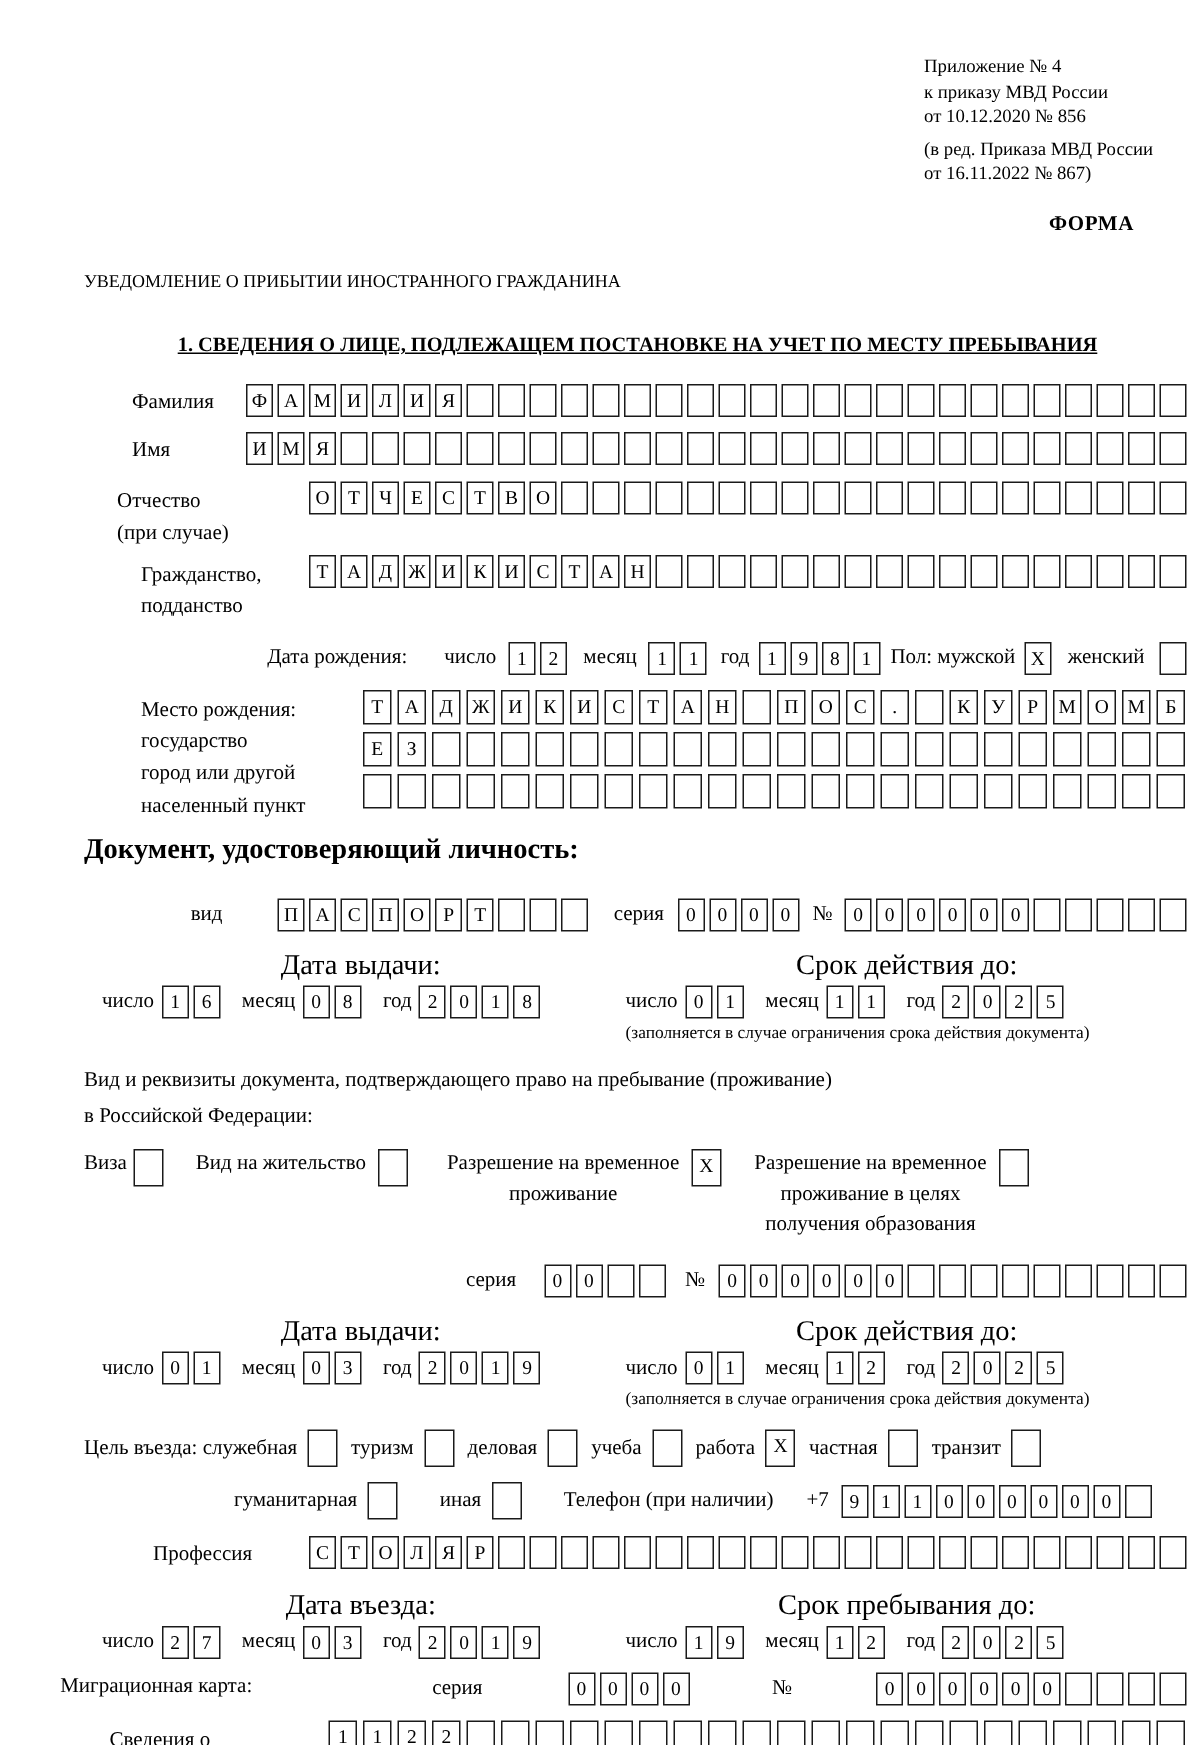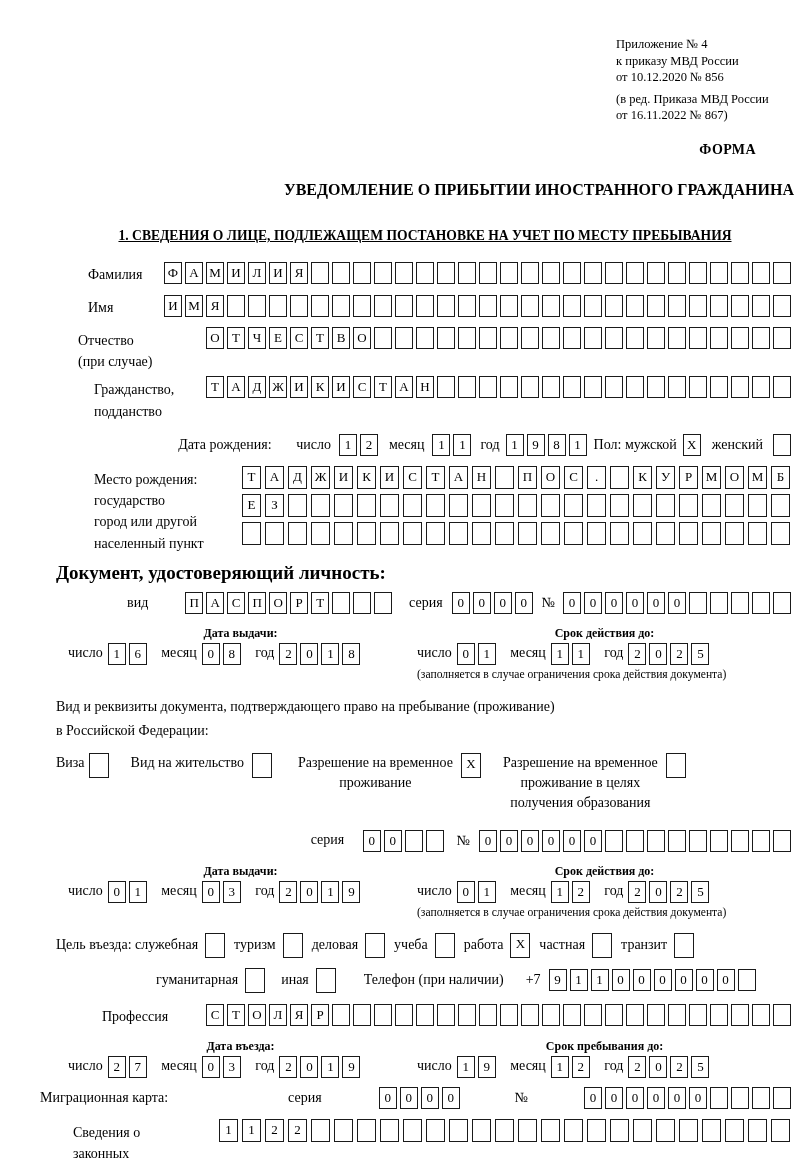--- a/index.html
+++ b/index.html
@@ -2,36 +2,36 @@
 <html><head>
 <meta charset="utf-8">
 <style>
   html,body{margin:0;padding:0;background:#fff;}
   body{width:800px;min-height:1163px;font-family:"Liberation Serif",serif;color:#000;}
   .page{box-sizing:border-box;width:800px;min-height:1163px;padding:36px 6px 18px 56px;}
   
   .topref{margin-left:560px;font-size:12.5px;line-height:1.32;width:190px;}
   .topref .ed{margin-top:5px;}
   .forma{margin-top:18px;margin-right:38px;text-align:right;font-weight:bold;font-size:14px;letter-spacing:.4px;}
-  .title{margin-top:20px;text-align:right;font-weight:bold;font-size:16px;line-height:1.55;}
+  .title{margin-top:20px;text-align:left;font-weight:normal;font-size:12px;line-height:1.55;}
   .blank-underline{display:inline-block;width:56px;border-bottom:2px solid #444;margin-left:10px;vertical-align:baseline;}
   .sec1{margin-top:26px;text-align:center;font-weight:bold;font-size:13.6px;text-decoration:underline;}
   
   .frow{display:flex;align-items:flex-start;margin-top:9px;font-size:14px;justify-content:flex-end;}
   .flabel{flex:0 0 auto;padding-top:3px;line-height:1.45;}
   .cells{white-space:nowrap;}
   .cell{box-sizing:border-box;display:inline-block;width:18px;height:22px;border:1.6px solid #1a1a1a;margin-right:3px;text-align:center;font-size:13px;line-height:19px;vertical-align:middle;background:#fff;}
   .wide .cell{width:19px;height:23px;margin-right:4px;}
   .cbox .cell{width:20px;height:25px;margin-right:0;}
   
   .dates-row{display:flex;margin-top:12px;font-size:14px;}
   .dgroup{flex:0 0 auto;}
   .dg-left{width:345px;margin-left:12px;}
   .dg-right{width:375px;margin-left:4px;}
-  .dhead{text-align:center;font-size:12px;margin-bottom:2px;font-weight:bold;}
+  .dhead{text-align:center;font-size:19px;margin-bottom:2px;}
   .dline{white-space:nowrap;}
   .dline .dlab{margin:0 5px 0 8px;}
   .dline .dlab:first-child{margin-left:0;}
   .dnote{font-size:11.6px;margin-top:3px;white-space:nowrap;}
   
   .permits{display:flex;align-items:flex-start;margin-top:10px;font-size:14px;}
   .permit{display:flex;align-items:flex-start;}
   .plabel{line-height:1.45;}
   .plabel.center{text-align:center;}
   .permit .cbox{margin-left:8px;}
@@ -116,21 +116,21 @@
     </span>
     <span class="cellrows wide">
       <div class="rowline cells"><span class="cell">Т</span><span class="cell">А</span><span class="cell">Д</span><span class="cell">Ж</span><span class="cell">И</span><span class="cell">К</span><span class="cell">И</span><span class="cell">С</span><span class="cell">Т</span><span class="cell">А</span><span class="cell">Н</span><span class="cell"></span><span class="cell">П</span><span class="cell">О</span><span class="cell">С</span><span class="cell">.</span><span class="cell"></span><span class="cell">К</span><span class="cell">У</span><span class="cell">Р</span><span class="cell">М</span><span class="cell">О</span><span class="cell">М</span><span class="cell">Б</span></div>
       <div class="rowline cells"><span class="cell">Е</span><span class="cell">З</span><span class="cell"></span><span class="cell"></span><span class="cell"></span><span class="cell"></span><span class="cell"></span><span class="cell"></span><span class="cell"></span><span class="cell"></span><span class="cell"></span><span class="cell"></span><span class="cell"></span><span class="cell"></span><span class="cell"></span><span class="cell"></span><span class="cell"></span><span class="cell"></span><span class="cell"></span><span class="cell"></span><span class="cell"></span><span class="cell"></span><span class="cell"></span><span class="cell"></span></div>
       <div class="rowline cells"><span class="cell"></span><span class="cell"></span><span class="cell"></span><span class="cell"></span><span class="cell"></span><span class="cell"></span><span class="cell"></span><span class="cell"></span><span class="cell"></span><span class="cell"></span><span class="cell"></span><span class="cell"></span><span class="cell"></span><span class="cell"></span><span class="cell"></span><span class="cell"></span><span class="cell"></span><span class="cell"></span><span class="cell"></span><span class="cell"></span><span class="cell"></span><span class="cell"></span><span class="cell"></span><span class="cell"></span></div>
     </span>
   </div>
 
   <div class="doc-heading">Документ, удостоверяющий личность:</div>
 
-  <div class="frow" style="margin-top:8px;align-items:center;">
+  <div class="frow" style="margin-top:21px;align-items:center;">
     <span class="flabel" style="width:58px;padding-top:0;">вид</span>
     <span class="cells"><span class="cell">П</span><span class="cell">А</span><span class="cell">С</span><span class="cell">П</span><span class="cell">О</span><span class="cell">Р</span><span class="cell">Т</span><span class="cell"></span><span class="cell"></span><span class="cell"></span></span>
     <span style="margin:0 9px 0 14px;">серия</span>
     <span class="cells"><span class="cell">0</span><span class="cell">0</span><span class="cell">0</span><span class="cell">0</span></span>
     <span style="margin:0 8px 0 6px;">№</span>
     <span class="cells"><span class="cell">0</span><span class="cell">0</span><span class="cell">0</span><span class="cell">0</span><span class="cell">0</span><span class="cell">0</span><span class="cell"></span><span class="cell"></span><span class="cell"></span><span class="cell"></span><span class="cell"></span></span>
   </div>
 
   <div class="dates-row">
     <div class="dgroup dg-left">
@@ -235,21 +235,21 @@
       <span>частная</span>
       <span class="cells cbox"><span class="cell"></span></span>
     </span>
     <span class="pair">
       <span>транзит</span>
       <span class="cells cbox"><span class="cell"></span></span>
     </span>
   </div>
 
   <div class="purpose" style="margin-top:10px;margin-left:100px;">
-    <span class="pair" style="margin-right:16px;">
+    <span class="pair" style="margin-right:28px;">
       <span>гуманитарная</span>
       <span class="cells cbox"><span class="cell"></span></span>
     </span>
     <span class="pair" style="margin-right:28px;">
       <span>иная</span>
       <span class="cells cbox"><span class="cell"></span></span>
     </span>
     <span style="margin-right:22px;">Телефон (при наличии)</span>
     <span style="margin-right:8px;">+7</span>
     <span class="cells"><span class="cell">9</span><span class="cell">1</span><span class="cell">1</span><span class="cell">0</span><span class="cell">0</span><span class="cell">0</span><span class="cell">0</span><span class="cell">0</span><span class="cell">0</span><span class="cell"></span></span>

